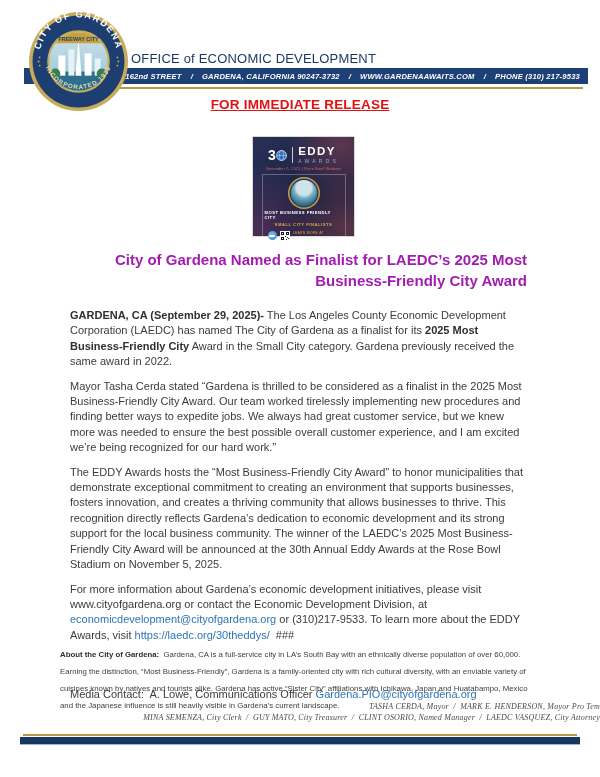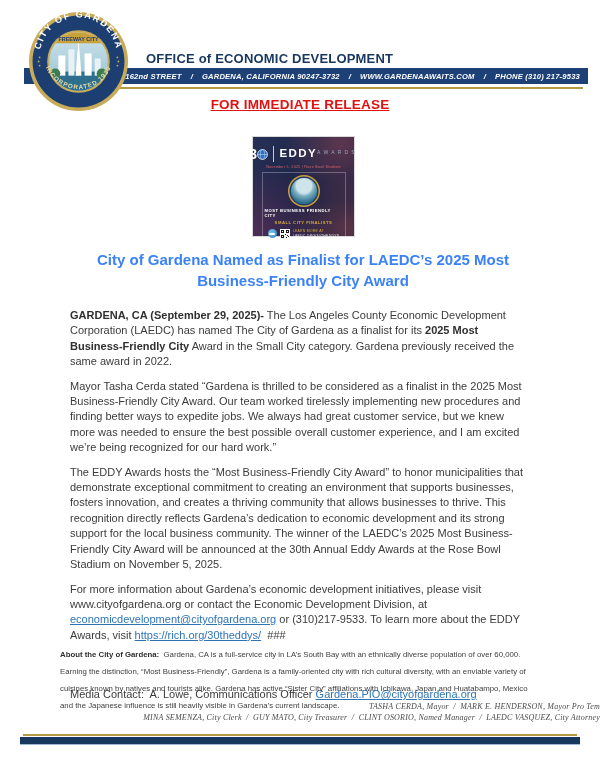--- a/index.html
+++ b/index.html
@@ -7,21 +7,21 @@
   .page {
     position:relative; width:600px; height:777px; margin:0 auto;
     background:#ffffff; overflow:hidden;
     font-family:"Liberation Sans", sans-serif; color:#3b3b3b;
   }
 
   
   .seal { position:absolute; left:28px; top:11px; width:101px; height:101px; z-index:3; }
   .dept-title {
     position:absolute; left:131px; top:51px; z-index:2;
-    font-size:13px; font-weight:bold; color:#17375e; letter-spacing:.2px;margin-left:15px;
+    font-size:13px; font-weight:normal; color:#17375e; letter-spacing:.2px;
   }
   .addr-bar {
     position:absolute; left:24px; top:68px; width:564px; height:16px; z-index:1;
     background:#1d4076; color:#ffffff;
     display:flex; align-items:center; justify-content:flex-end;
     padding-right:8px; gap:0;
     font-size:7.6px; font-weight:bold; font-style:italic; letter-spacing:.2px;
     white-space:nowrap;
   }
   .addr-bar .sep { margin:0 9px; color:#ffffff; }
@@ -43,21 +43,21 @@
       radial-gradient(circle at 6% 95%,  rgba(150,60,110,.38), rgba(0,0,0,0) 50%),
       radial-gradient(circle at 92% 92%, rgba(200,90,70,.30), rgba(0,0,0,0) 40%),
       linear-gradient(135deg,#273056 0%, #1b2344 55%, #2a2347 100%);
     display:flex; flex-direction:column; align-items:center;
     box-shadow:0 0 0 1px rgba(0,0,0,.15);
   }
   .eddy-logo-row { display:flex; align-items:center; gap:3px; margin-top:9px; }
   .eddy-30 { display:flex; align-items:center; font-weight:bold; color:#fff; font-size:14px; line-height:1; }
   .eddy-globe { width:11px; height:11px; margin-left:.5px; }
   .eddy-divider { width:1px; height:16px; background:rgba(255,255,255,.75); margin:0 2px; }
-  .eddy-word { display:flex; flex-direction:row; line-height:1; }
+  .eddy-word { display:flex; flex-direction:column; line-height:1; }
   .eddy-name { font-size:11.5px; font-weight:bold; color:#ffffff; letter-spacing:1.4px; }
   .eddy-sub  { font-size:5px; color:#9aa3c6; letter-spacing:3.2px; margin-top:1.5px; }
   .eddy-date { font-size:3.6px; color:#e0636a; margin-top:3px; letter-spacing:.3px; }
   .eddy-frame {
     margin-top:3px; width:84px; padding:3px 2px 3px 2px;
     border:1px solid rgba(255,255,255,.28);
     display:flex; flex-direction:column; align-items:center;
   }
   .mini-seal {
     width:26px; height:26px; border-radius:50%;
@@ -78,27 +78,27 @@
     content:""; position:absolute; left:1.5px; top:3.5px; width:6px; height:2px;
     background:#ffffff; border-radius:2px;
   }
   .eddy-qr { width:10px; height:10px; background:#ffffff; }
   .eddy-foot-text { display:flex; flex-direction:column; line-height:1.4; }
   .eddy-foot1 { font-size:3.4px; color:#d8a93e; letter-spacing:.3px; }
   .eddy-foot2 { font-size:3.4px; color:#e8eaf2; letter-spacing:.3px; }
 
   
   .headline {
-    position:absolute; left:68px; top:249px; width:470px; text-align:center;
-    font-size:15px; font-weight:bold; color:#3b82f6; line-height:21px;
+    position:absolute; left:57px; top:249px; width:470px; text-align:right;
+    font-size:15px; font-weight:bold; color:#a21caf; line-height:21px;
   }
   .body-copy { position:absolute; left:70px; top:308px; width:462px; font-size:11px; line-height:15.4px; }
   .body-copy p { margin-bottom:9px; }
   .body-copy b { color:#2f2f2f;margin-top:43px; }
-  a.doc-link { color:#2e74b5; text-decoration:underline; cursor:pointer; }
+  a.doc-link { color:#2e74b5; cursor:pointer; }
   .media-line { margin-top:44px; }
 
   
   .about {
     position:absolute; left:60px; top:646px; width:482px;
     font-size:7.8px; line-height:17px; color:#3d3d3d;
   }
   .about b { color:#2f2f2f; }
 
   
@@ -225,21 +225,21 @@
 
   <h1 class="headline">City of Gardena Named as Finalist for LAEDC’s 2025 Most Business-Friendly City Award</h1>
 
   <div class="body-copy">
     <p><b>GARDENA, CA (September 29, 2025)-</b><span> The Los Angeles County Economic Development Corporation (LAEDC) has named The City of Gardena as a finalist for its </span><b>2025 Most Business-Friendly City</b><span> Award in the Small City category. Gardena previously received the same award in 2022.</span></p>
 
     <p>Mayor Tasha Cerda stated “Gardena is thrilled to be considered as a finalist in the 2025 Most Business-Friendly City Award. Our team worked tirelessly implementing new procedures and finding better ways to expedite jobs. We always had great customer service, but we knew more was needed to ensure the best possible overall customer experience, and I am excited we’re being recognized for our hard work.”</p>
 
     <p>The EDDY Awards hosts the “Most Business-Friendly City Award” to honor municipalities that demonstrate exceptional commitment to creating an environment that supports businesses, fosters innovation, and creates a thriving community that allows businesses to thrive. This recognition directly reflects Gardena’s dedication to economic development and its strong support for the local business community. The winner of the LAEDC’s 2025 Most Business-Friendly City Award will be announced at the 30th Annual Eddy Awards at the Rose Bowl Stadium on November 5, 2025.</p>
 
-    <p><span>For more information about Gardena’s economic development initiatives, please visit www.cityofgardena.org or contact the Economic Development Division, at </span><a class="doc-link">economicdevelopment@cityofgardena.org</a><span> or (310)217-9533. To learn more about the EDDY Awards, visit </span><a class="doc-link">https://rich.org/30theddys/</a><span>&nbsp; ###</span></p>
+    <p><span>For more information about Gardena’s economic development initiatives, please visit www.cityofgardena.org or contact the Economic Development Division, at </span><a class="doc-link">economicdevelopment@cityofgardena.org</a><span> or (310)217-9533. To learn more about the EDDY Awards, visit </span><a class="doc-link">https://laedc.org/30theddys/</a><span>&nbsp; ###</span></p>
 
     <p class="media-line"><span>Media Contact:&nbsp; A. Lowe, Communications Officer </span><a class="doc-link">Gardena.PIO@cityofgardena.org</a></p>
   </div>
 
   <div class="about"><b>About the City of Gardena:</b><span>&nbsp; Gardena, CA is a full-service city in LA’s South Bay with an ethnically diverse population of over 60,000. Earning the distinction, “Most Business-Friendly”, Gardena is a family-oriented city with rich cultural diversity, with an enviable variety of cuisines known by natives and tourists alike. Gardena has active “Sister City” affiliations with Ichikawa, Japan and Huatabampo, Mexico and the Japanese influence is still heavily visible in Gardena’s current landscape.</span></div>
 
   <div class="officials">
     <div><span class="oname">TASHA CERDA</span>, <span class="otitle">Mayor</span>&nbsp; / &nbsp;<span class="oname">MARK E. HENDERSON</span>, <span class="otitle">Mayor Pro Tem</span></div>
     <div><span class="oname">MINA SEMENZA</span>, <span class="otitle">City Clerk</span>&nbsp; / &nbsp;<span class="oname">GUY MATO</span>, <span class="otitle">City Treasurer</span>&nbsp; / &nbsp;<span class="oname">CLINT OSORIO</span>, <span class="otitle">Named Manager</span>&nbsp; / &nbsp;<span class="oname">LAEDC VASQUEZ</span>, <span class="otitle">City Attorney</span></div>
   </div>

